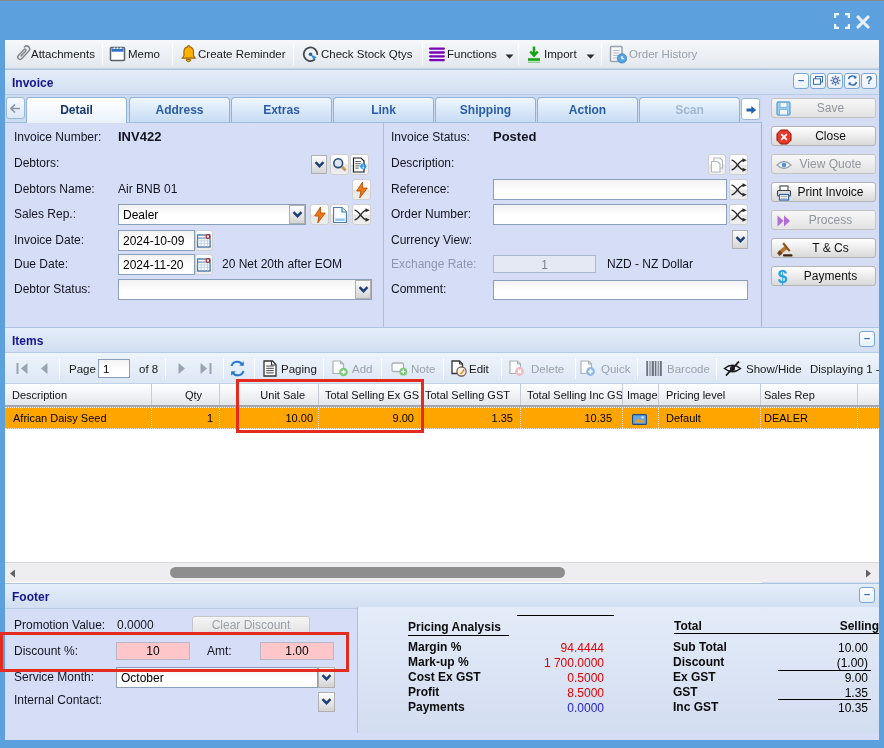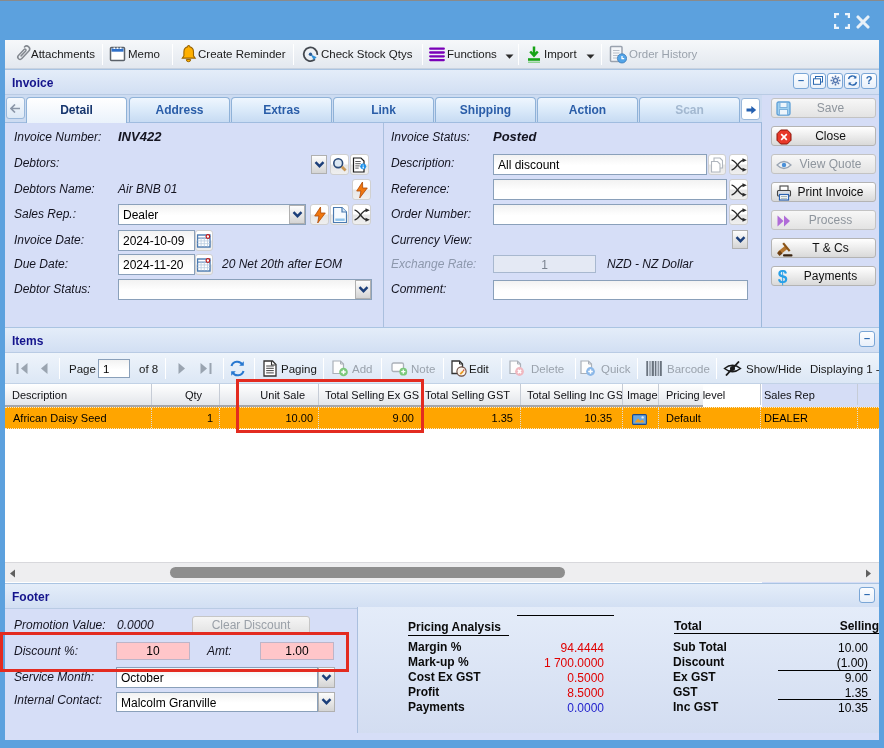--- a/index.html
+++ b/index.html
@@ -29,35 +29,35 @@
 .navbtn { position:absolute; width:19px; height:22px; background:linear-gradient(#f6f9fd,#dde9f6);
   border:1px solid #9ab8da; border-radius:3px; }
 
 #rpanel { position:absolute; left:757px; top:55px; width:117px; height:488px; background:#d5ddf6; }
 .pbtn { position:absolute; left:9px; width:105px; height:20px; background:linear-gradient(#ffffff,#d9d9d9);
   border:1px solid #b4b4b4; border-radius:3px; font-size:12px; text-align:center; line-height:18px; color:#111; padding-left:14px;}
 .pbtn.dis { color:#8e959d; background:linear-gradient(#f7f7f7,#e3e3e3); border-color:#c3c3c3;}
 .pbtn svg { position:absolute; left:4px; top:2px; }
 
 #form { position:absolute; left:0; top:82px; width:757px; height:205px; background:#d6def7; border-right:1px solid #9db8da; border-top:1px solid #a0bcdf;}
-.lbl { position:absolute; color:#141420; font-size:12px; white-space:nowrap;font-style:italic;}
+.lbl { position:absolute; color:#141420; font-size:12px; white-space:nowrap;}
 .lbl.dis { color:#8d98ad; }
 .inp { position:absolute; background:linear-gradient(#f2f2f2,#ffffff 55%); border:1px solid #8aa0ba; font-size:12px; color:#000;
   padding:3px 4px 0 4px; white-space:nowrap; overflow:hidden;}
 .ddbtn { position:absolute; width:16px; background:linear-gradient(#fdfdfd,#d4d4d4); border:1px solid #b0b0b0; }
 .ddbtn svg{ position:absolute; left:2px; top:50%; margin-top:-4px;}
 .icobtn { position:absolute; width:19px; height:21px; background:linear-gradient(#ffffff 45%,#e7e7e7 55%,#efefef);
   border:1px solid #d0d0d0; border-radius:3px; }
 .icobtn svg { position:absolute; left:50%; top:50%; transform:translate(-50%,-50%); }
 
 #items { position:absolute; left:0; top:287px; width:874px; height:256px; }
 #itoolbar { position:absolute; left:0; top:26px; width:874px; height:31px;
   background:linear-gradient(#eef4fb,#dce7f5); border-bottom:1px solid #c2d2e6; }
 .ttxt { position:absolute; top:10px; color:#1a1a1a; font-size:11.5px; white-space:nowrap; }
-#gridhead { position:absolute; left:0; top:57px; width:698px; height:23px;
+#gridhead { position:absolute; left:0; top:57px; width:874px; height:23px;
   background:linear-gradient(#ffffff,#e3e6eb); border-bottom:2px solid #a6a6aa; }
 .gh { position:absolute; top:5px; font-size:11px; color:#101014; white-space:nowrap; overflow:hidden;}
 .gv { position:absolute; top:57px; height:21px; width:1px; background:#c6ccd6; }
 #grow { position:absolute; left:0; top:80px; width:874px; height:22px; background:#ffa500;
   border-top:1px dotted #f2ead8; border-bottom:1px dotted #f2ead8;}
 .gr { position:absolute; top:4px; font-size:11px; color:#000; white-space:nowrap; }
 .grv { position:absolute; top:0; height:22px; width:1px; border-left:1px dotted #ddd; }
 #gridbody { position:absolute; left:0; top:102px; width:874px; height:133px; background:#fff; }
 
 #hscroll { position:absolute; left:0; top:235px; width:874px; height:20px; background:#eeeef0; border-top:1px solid #d8d8dc;}
@@ -301,21 +301,20 @@
   <div class="inp" style="left:113px;top:156px;width:254px;height:21px"></div>
   <div class="ddbtn" style="left:350px;top:157px;height:19px;width:16px">
         <svg width="11" height="8" viewBox="0 0 11 8">
           <path d="M1.5 1.2 L5.5 5.2 L9.5 1.2" fill="none" stroke="#1c3f7a" stroke-width="2.4"></path>
         </svg>
       </div>
 
   <span class="lbl" style="left:386px;top:7px">Invoice Status:</span>
   <span class="lbl" style="left:488px;top:6px;font-weight:bold;font-size:13px">Posted</span>
   <span class="lbl" style="left:386px;top:33px">Description:</span>
-  <div class="inp" style="left:488px;top:31px;width:214px;height:21px">All discount</div>
   <div class="icobtn" style="left:703px;top:31px;width:18px">
         <svg width="13" height="16" viewBox="0 0 13 16">
           <path d="M3.5 1 h6 l2.5 2.5 v7.5 h-8.5z" fill="#fff" stroke="#b0b6be" stroke-width="1.1"></path>
           <path d="M1 4.5 h6 l2.5 2.5 v8 h-8.5z" fill="#fff" stroke="#b0b6be" stroke-width="1.1"></path>
         </svg>
       </div>
   <div class="icobtn" style="left:724px;top:31px">
         <svg width="17" height="14" viewBox="0 0 17 14">
           <path d="M1 2.2 C5.5 2.2 8.5 11.8 13 11.8 M1 11.8 C5.5 11.8 8.5 2.2 13 2.2" fill="none" stroke="#2a2a2a" stroke-width="1.3"></path>
           <path d="M12 0.2 L16.3 2.2 L12 4.2z" fill="#2a2a2a"></path>
@@ -528,21 +527,20 @@
   <span class="lbl" style="left:202px;top:61px">Amt:</span>
   <div class="pinkinp" style="left:255px;top:59px;width:74px;height:18px;line-height:16px">1.00</div>
   <span class="lbl" style="left:9px;top:87px">Service Month:</span>
   <div class="inp" style="left:111px;top:84px;width:202px;height:21px">October</div>
   <div class="ddbtn" style="left:313px;top:84px;height:21px;width:17px">
         <svg width="11" height="8" viewBox="0 0 11 8">
           <path d="M1.5 1.2 L5.5 5.2 L9.5 1.2" fill="none" stroke="#1c3f7a" stroke-width="2.4"></path>
         </svg>
       </div>
   <span class="lbl" style="left:9px;top:110px">Internal Contact:</span>
-  <div class="inp" style="left:111px;top:109px;width:202px;height:20px">Malcolm Granville</div>
   <div class="ddbtn" style="left:313px;top:109px;height:20px;width:17px">
         <svg width="11" height="8" viewBox="0 0 11 8">
           <path d="M1.5 1.2 L5.5 5.2 L9.5 1.2" fill="none" stroke="#1c3f7a" stroke-width="2.4"></path>
         </svg>
       </div>
 
   <div class="abs" style="left:352px;top:24px;width:522px;height:126px;background:linear-gradient(#e4ecf9,#d3ddf1);border-left:1px solid #aabfde"></div>
   <span class="fr" style="left:403px;top:37px">Pricing Analysis</span>
   <div class="bline" style="left:403px;top:52px;width:101px"></div>
   <div class="bline" style="left:512px;top:32px;width:97px"></div>

